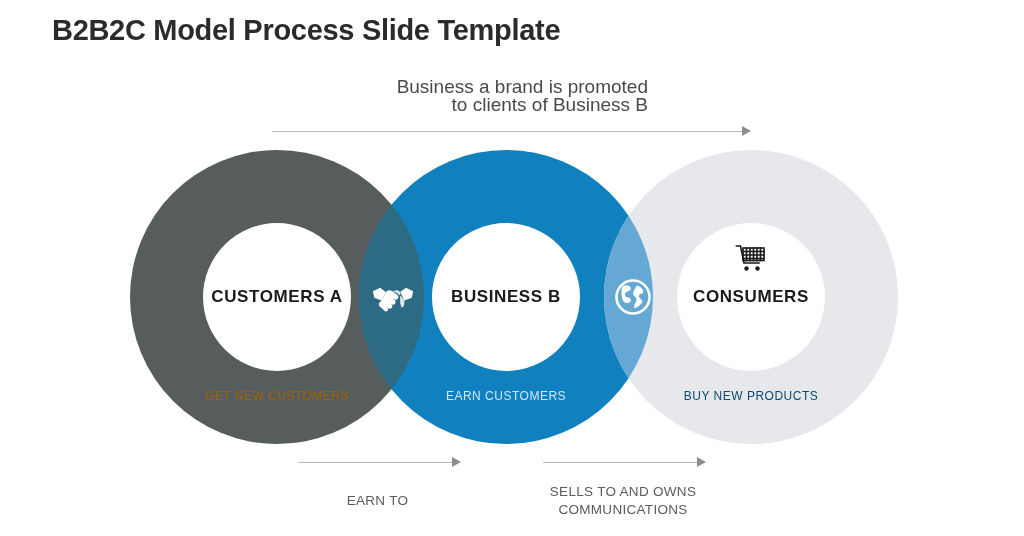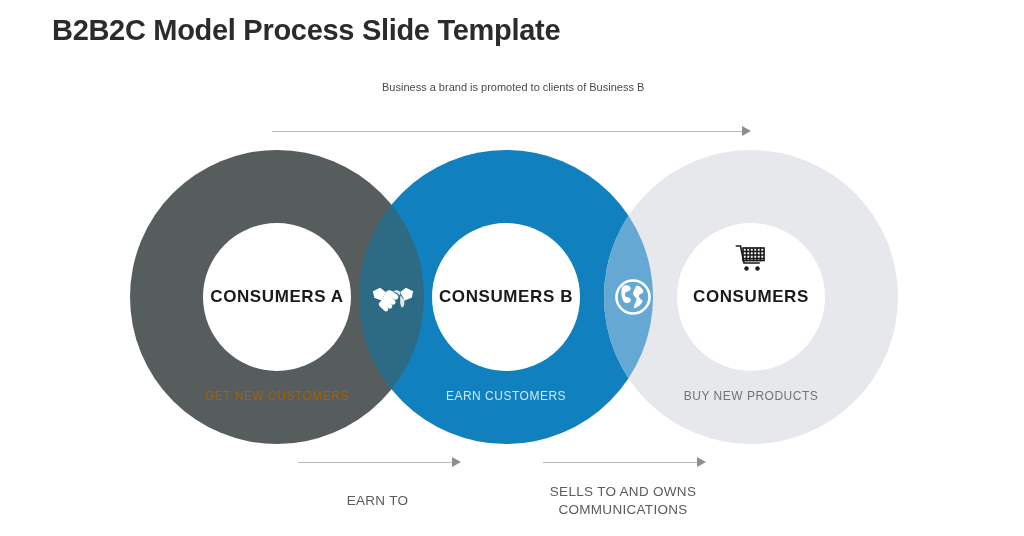--- a/index.html
+++ b/index.html
@@ -27,22 +27,22 @@
     letter-spacing: -0.3px;
     white-space: nowrap;
   }
 
   
   #top-caption {
     position: absolute;
     left: 382px;
     top: 78px;
     width: 266px;
-    text-align: left;
-    font-size: 11px;
+    text-align: right;
+    font-size: 19px;
     line-height: 18px;
     color: #4a4a4a;
   }
 
   
   .arrow-line {
     position: absolute;
     height: 1px;
     background: #b9b9b9;
   }
@@ -103,21 +103,21 @@
     line-height: 16px;
     letter-spacing: 0.5px;
   }
 
   #label-business-a  { left: 177px; top: 287px; width: 200px; }
   #label-business-b  { left: 406px; top: 287px; width: 200px; }
   #label-consumers   { left: 651px; top: 287px; width: 200px; }
 
   #sub-get-new-customers { left: 187px; top: 388px; width: 180px; color: #a16207; }
   #sub-earn-commission   { left: 416px; top: 388px; width: 180px; color: #cfe7f5; }
-  #sub-buy-new-products  { left: 661px; top: 388px; width: 180px; color: #737373; }
+  #sub-buy-new-products  { left: 661px; top: 388px; width: 180px; color: #0c4a6e; }
 
   
   .overlap-icon {
     position: absolute;
     width: 46px;
     height: 46px;
   }
   #icon-handshake { left: 370px; top: 274px; }
   #icon-globe     { left: 610px; top: 274px; }
 
@@ -189,23 +189,23 @@
     <g clip-path="url(#clip-circle-c)">
       <circle cx="506" cy="157" r="147" fill="#64A8D3"></circle>
     </g>
 
     <circle cx="277" cy="157" r="74" fill="#ffffff"></circle>
     <circle cx="506" cy="157" r="74" fill="#ffffff"></circle>
     <circle cx="751" cy="157" r="74" fill="#ffffff"></circle>
   </svg>
 </div>
 
-<div id="label-business-a" class="ring-center-label">CONSUMERS A</div>
-
-<div id="label-business-b" class="ring-center-label">CONSUMERS B</div>
+<div id="label-business-a" class="ring-center-label">CUSTOMERS A</div>
+
+<div id="label-business-b" class="ring-center-label">BUSINESS B</div>
 
 <div id="label-consumers" class="ring-center-label">CONSUMERS</div>
 
 <div id="sub-get-new-customers" class="ring-bottom-label">GET NEW CUSTOMERS</div>
 
 <div id="sub-earn-commission" class="ring-bottom-label">EARN CUSTOMERS</div>
 
 <div id="sub-buy-new-products" class="ring-bottom-label">BUY NEW PRODUCTS</div>
 
 <div id="icon-handshake" class="overlap-icon">

